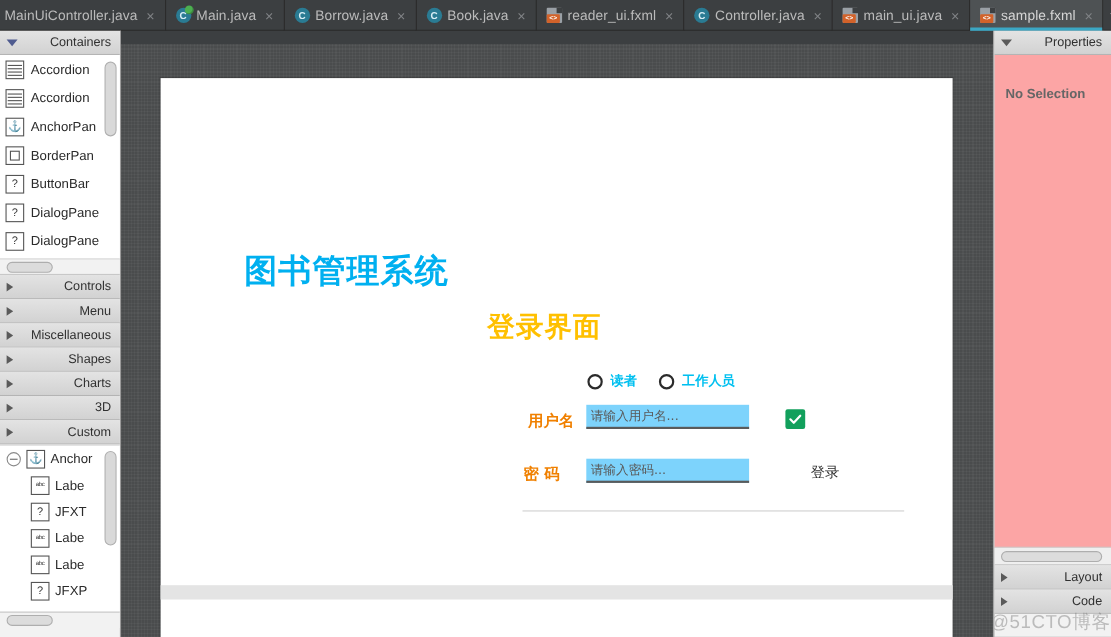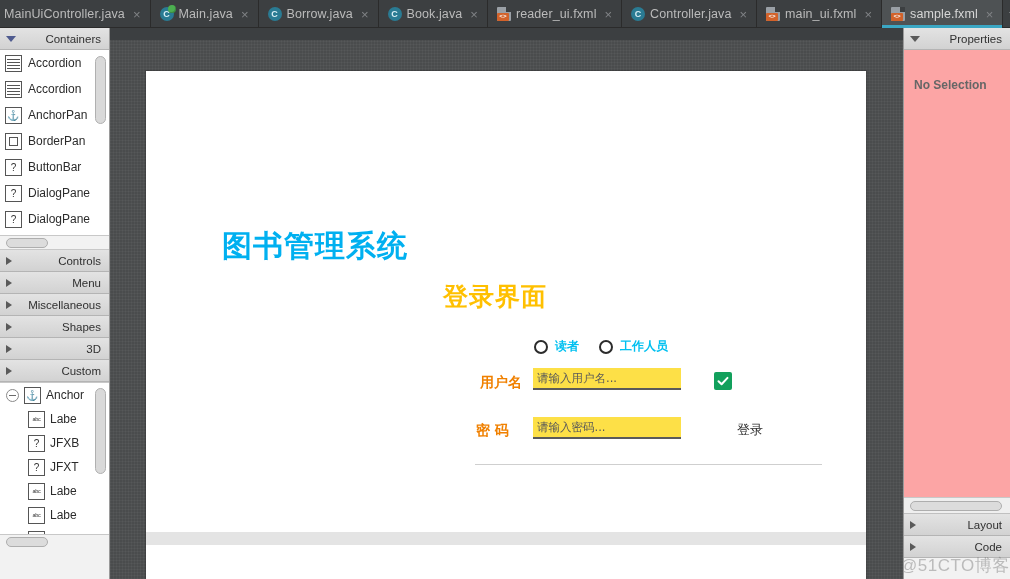--- a/index.html
+++ b/index.html
@@ -252,21 +252,21 @@
     position: absolute;
     font-size: 14px; font-weight: bold; color: #f08000;
     font-family: "DejaVu Sans", sans-serif;
   }
   #lbl-user { left: 334px; top: 303px; }
   #lbl-pass { left: 330px; top: 351px; }
 
   .txt-field {
     position: absolute;
     width: 148px; height: 22px;
-    background: #fde047;
+    background: #7dd3fc;
     border: none;
     border-bottom: 2px solid #5a5a5a;
     color: #555555;
     font-size: 11.5px;
     padding: 0 4px;
     font-family: "DejaVu Sans", sans-serif;
     outline: none;
   }
   .txt-field::placeholder { color: #595959; opacity: 1; }
   #fld-user { left: 387px; top: 297px; }
@@ -368,21 +368,21 @@
     </div>
 
     <div class="tab">
       <span class="ic ic-java"></span>
       <span class="tab-label">Controller.java</span>
       <span class="tab-close">×</span>
     </div>
 
     <div class="tab">
       <span class="ic ic-fxml"></span>
-      <span class="tab-label">main_ui.fxml</span>
+      <span class="tab-label">main_ui.java</span>
       <span class="tab-close">×</span>
     </div>
 
     <div class="tab active">
       <span class="ic ic-fxml"></span>
       <span class="tab-label">sample.fxml</span>
       <span class="tab-close">×</span>
     </div>
 
     <div id="tab-overflow">
@@ -446,43 +446,43 @@
       <span class="arrow-right"></span>
       <span class="hdr-title">Menu</span>
     </div>
     <div class="accordion-header">
       <span class="arrow-right"></span>
       <span class="hdr-title">Miscellaneous</span>
     </div>
     <div class="accordion-header">
       <span class="arrow-right"></span>
       <span class="hdr-title">Shapes</span>
+    </div>
+    <div class="accordion-header">
+      <span class="arrow-right"></span>
+      <span class="hdr-title">Charts</span>
     </div>
     <div class="accordion-header">
       <span class="arrow-right"></span>
       <span class="hdr-title">3D</span>
     </div>
     <div class="accordion-header">
       <span class="arrow-right"></span>
       <span class="hdr-title">Custom</span>
     </div>
 
     <div id="hierarchy">
       <div class="tree-item" style="padding-left:6px">
         <span class="tree-toggle"></span>
         <span class="glyph g-anchor"></span>
         <span>Anchor</span>
       </div>
       <div class="tree-item" style="padding-left:28px">
         <span class="glyph g-abc"></span>
         <span>Labe</span>
-      </div>
-      <div class="tree-item" style="padding-left:28px">
-        <span class="glyph g-q"></span>
-        <span>JFXB</span>
       </div>
       <div class="tree-item" style="padding-left:28px">
         <span class="glyph g-q"></span>
         <span>JFXT</span>
       </div>
       <div class="tree-item" style="padding-left:28px">
         <span class="glyph g-abc"></span>
         <span>Labe</span>
       </div>
       <div class="tree-item" style="padding-left:28px">

